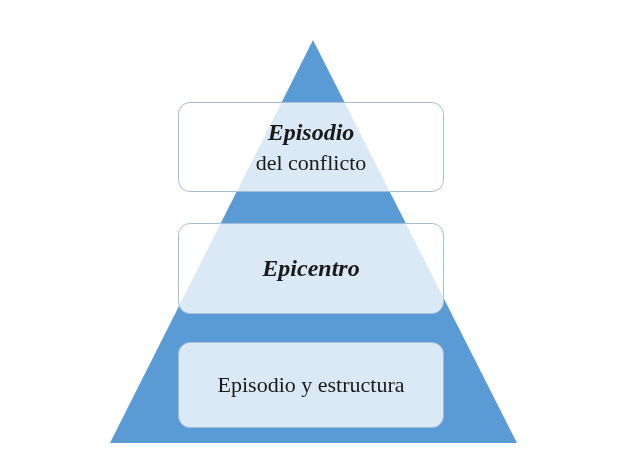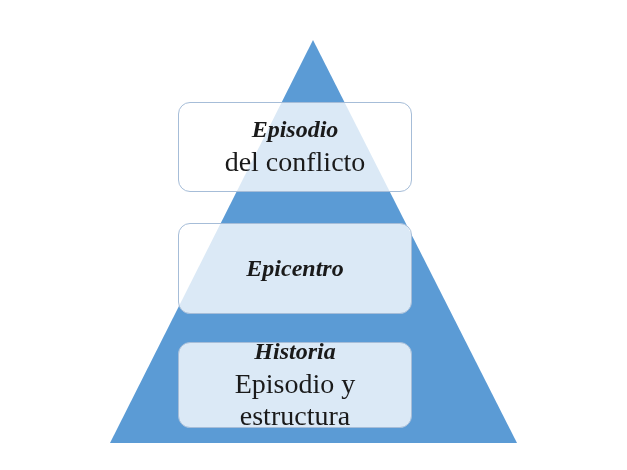--- a/index.html
+++ b/index.html
@@ -17,21 +17,21 @@
   }
   .triangle {
     position: absolute;
     inset: 0;
     background: var(--triangle-fill, #5b9bd5);
     clip-path: polygon(313px 40px, 517px 443px, 110px 443px);
   }
   .level-box {
     position: absolute;
     left: 178px;
-    width: 234px;
+    width: 266px;
     box-sizing: border-box;
     background: var(--box-fill, rgba(255,255,255,0.78));
     border: 1.5px solid var(--box-border, #a6bdd8);
     border-radius: 12px;
     display: flex;
     flex-direction: column;
     align-items: center;
     justify-content: center;
     text-align: center;
     gap: 3px;
@@ -40,21 +40,21 @@
   .level-box.epicentro { top: 223px; height: 91px; text-align: right; }
   .level-box.historia { top: 342px; height: 86px; }
   .level-title {
     font-size: 24px;
     font-weight: bold;
     font-style: italic;
     line-height: 1.15;
     color: var(--text-color, #1a1a1a);
   }
   .level-subtitle {
-    font-size: 28px;
+    font-size: 22px;
     line-height: 1.15;
     color: var(--text-color, #1a1a1a);
   }
 </style>
 </head>
 <body>
 
 <div class="canvas">
 
   <div class="triangle"></div>
@@ -62,17 +62,16 @@
   <div class="level-box episodio">
     <div class="level-title">Episodio</div>
     <div class="level-subtitle">del conflicto</div>
   </div>
 
   <div class="level-box epicentro">
     <div class="level-title">Epicentro</div>
   </div>
 
   <div class="level-box historia">
-    <div class="level-title">Historia</div>
     <div class="level-subtitle">Episodio y estructura</div>
   </div>
 
 </div>
 
 </body></html>

